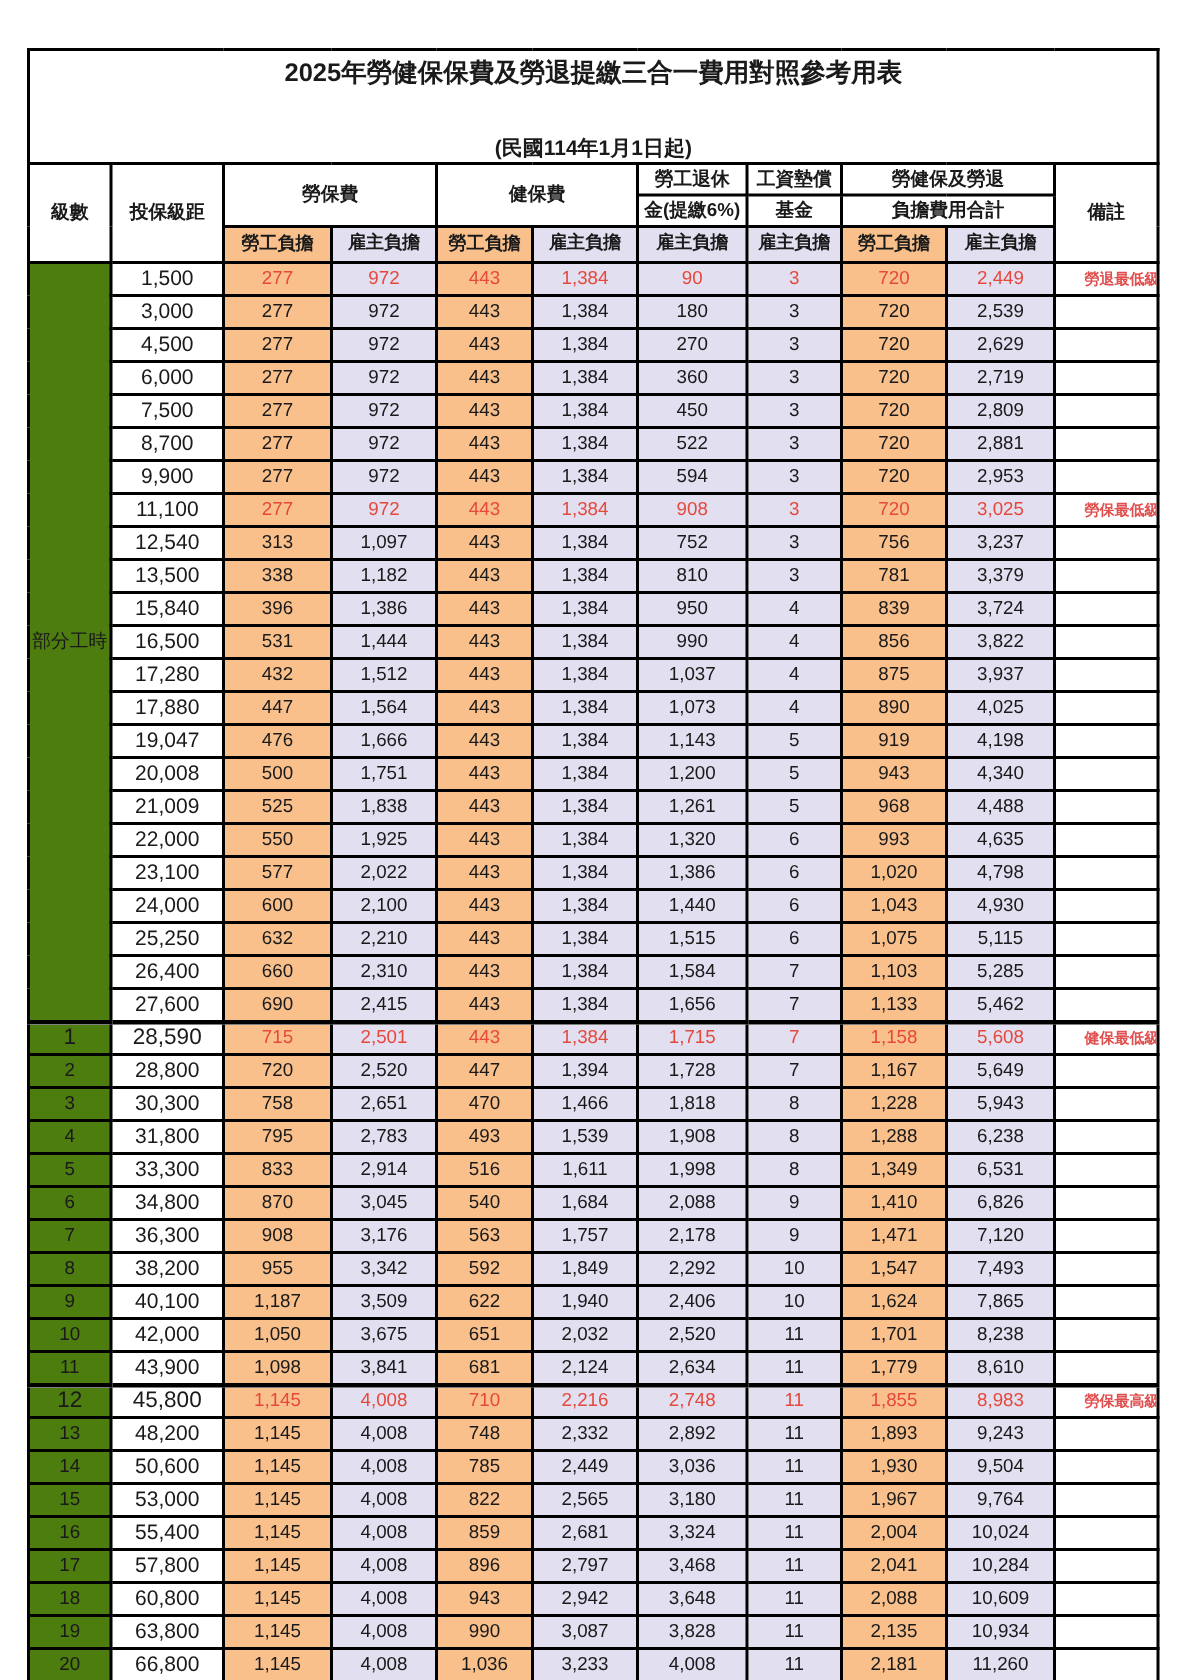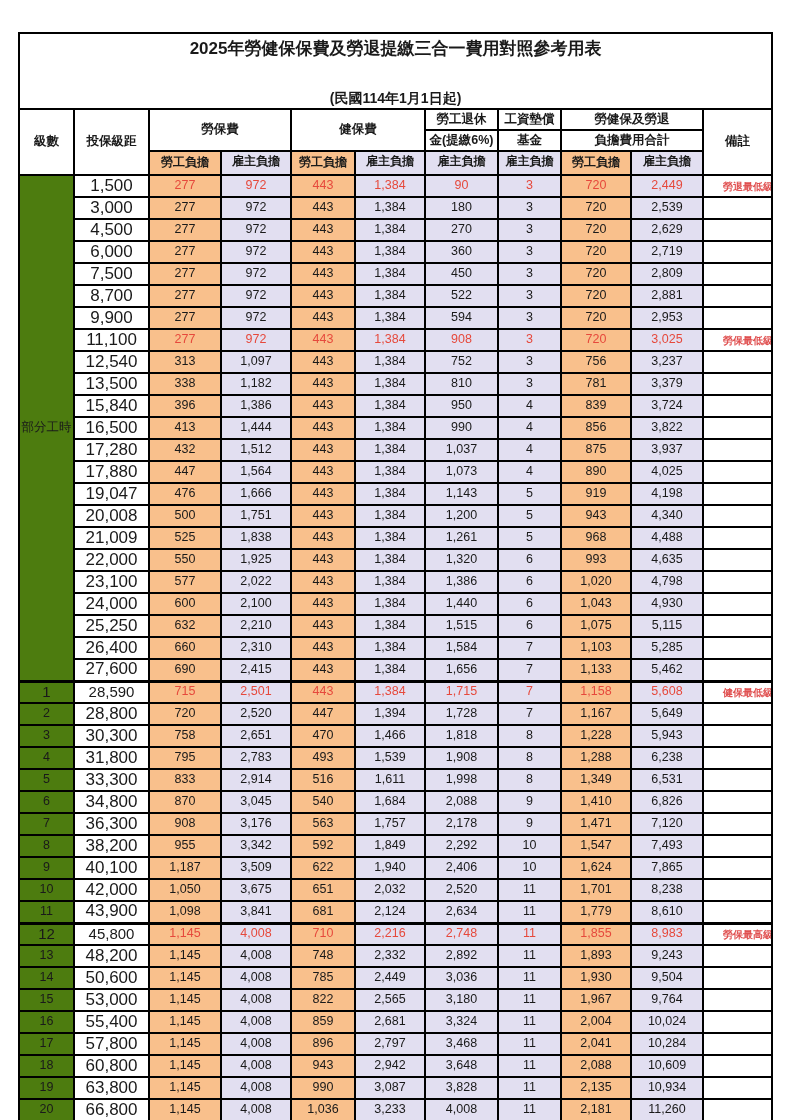--- a/index.html
+++ b/index.html
@@ -41,21 +41,21 @@
   thead th { font-weight: bold; font-size: 12.5px; background: #fff; }
   tr.hrow-a th, tr.hrow-b th { height: 19px; }
   tr.hrow-c th { height: 22px; font-size: 12px; }
   th.w-h { background: var(--orange); }
   th.e-h { background: var(--lav); font-family: Liberation Mono, monospace; }
   
   tbody tr { height: 22px; }
   tbody td { font-size: 12.5px; }
   td.level-cell { background: #4d7c0f; font-size: 12.5px; }
   td.part-time { font-size: 12.5px; letter-spacing: 0; }
-  td.bracket-cell { background: #fff; font-size: 17px; }
+  td.bracket-cell { background: #fff; font-size: 14px; }
   td.w { background: var(--orange); }
   td.e { background: var(--lav); }
   td.remark-cell { background: #fff; font-size: 10px; color: var(--remark-red); font-weight: bold; padding: 0 19px; }
   tr.red-row td.w, tr.red-row td.e { color: var(--red); }
   tr.emph-row td.level-cell, tr.emph-row td.bracket-cell { font-size: 15px; }
   tr.emph-row td { border-top-width: 3px; }
 </style>
 </head>
 <body>
 
@@ -236,21 +236,21 @@
           <td class="w">443</td>
           <td class="e">1,384</td>
           <td class="e">950</td>
           <td class="e">4</td>
           <td class="w">839</td>
           <td class="e">3,724</td>
           <td class="remark-cell"></td>
         </tr>
         <tr>
           <td class="bracket-cell">16,500</td>
-          <td class="w">413</td>
+          <td class="w">531</td>
           <td class="e">1,444</td>
           <td class="w">443</td>
           <td class="e">1,384</td>
           <td class="e">990</td>
           <td class="e">4</td>
           <td class="w">856</td>
           <td class="e">3,822</td>
           <td class="remark-cell"></td>
         </tr>
         <tr>

